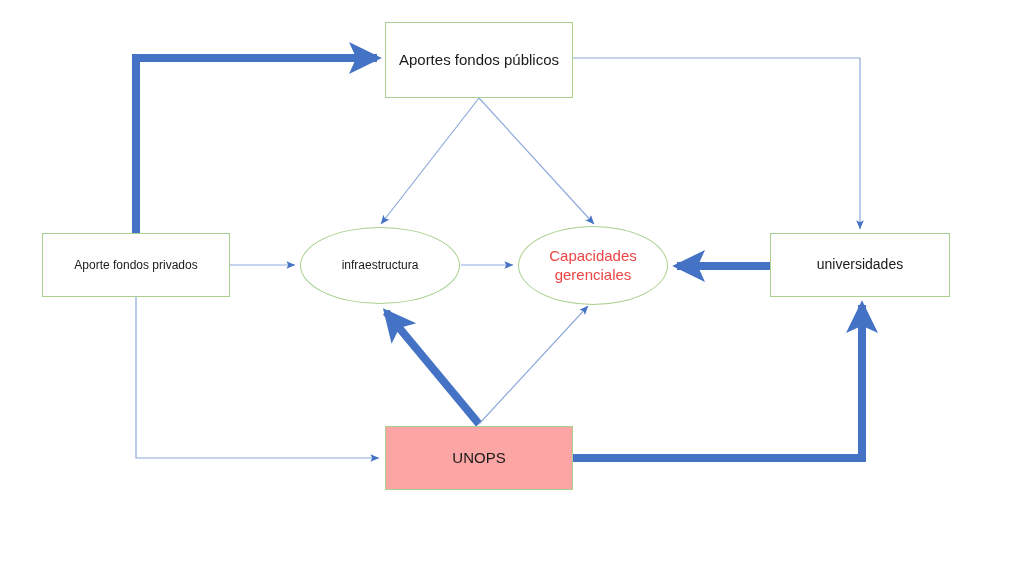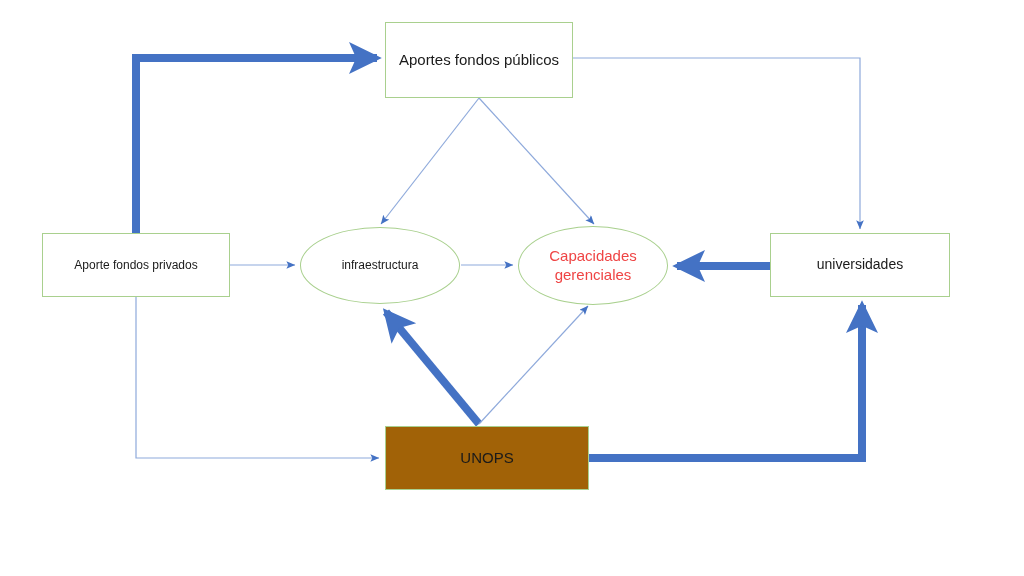--- a/index.html
+++ b/index.html
@@ -95,17 +95,17 @@
 
   <div class="node node-ellipse" style="left: 518px; top: 226px; width: 150px; height: 79px; font-size: 15px; border-color: rgb(169, 208, 142); background: rgb(255, 255, 255); color: #ef4444;">
     <span class="node-label">Capacidades
 gerenciales</span>
   </div>
 
   <div class="node node-box" style="left: 770px; top: 233px; width: 180px; height: 64px; font-size: 14px; border-color: rgb(169, 208, 142); background: rgb(255, 255, 255); color: rgb(26, 26, 26); text-align: right;">
     <span class="node-label">universidades</span>
   </div>
 
-  <div class="node node-box" style="left: 385px; top: 426px; width: 204px; height: 64px; font-size: 15px; border-color: rgb(169, 208, 142); background: #a16207; color: rgb(26, 26, 26);">
+  <div class="node node-box" style="left: 385px; top: 426px; width: 188px; height: 64px; font-size: 15px; border-color: rgb(169, 208, 142); background: #fca5a5; color: rgb(26, 26, 26);">
     <span class="node-label">UNOPS</span>
   </div>
 
 </div>
 
 </body></html>

